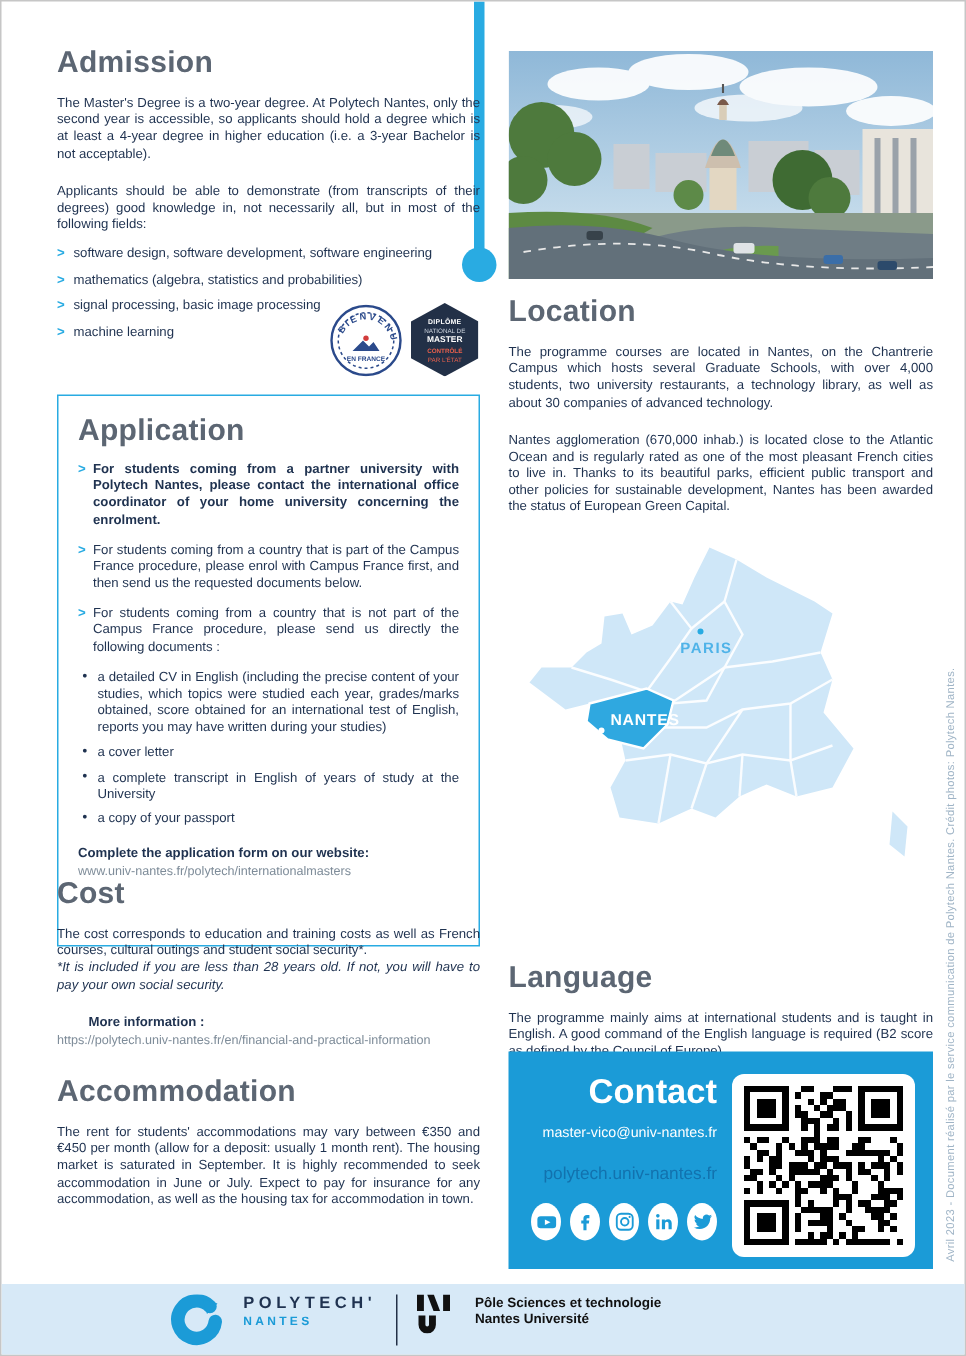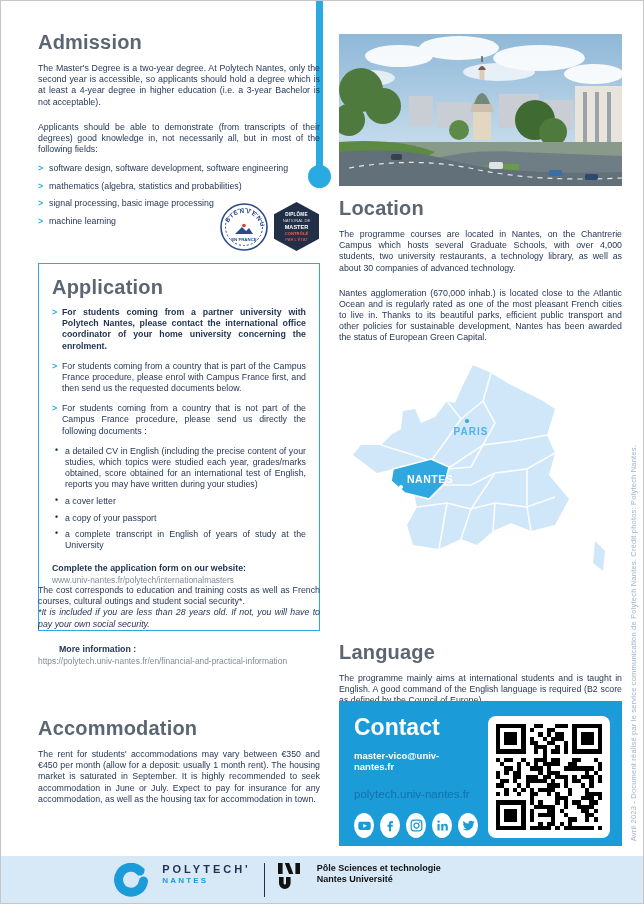--- a/index.html
+++ b/index.html
@@ -25,23 +25,23 @@
   .docs li{position:relative;padding-left:11px;margin:0 0 5.5px 0;font-size:8.8px;line-height:1.27;text-align:justify;}
   .docs li::before{content:"\2022";position:absolute;left:1px;top:-1px;font-weight:700;}
   .label-bold{font-size:8.8px;font-weight:700;margin-top:11px;}
   .url{font-size:8.4px;color:#7e8c99;margin-top:2px;word-break:break-all;}
   .italic-note{font-style:italic;font-weight:400;margin-top:4px;}
   
   .col-right{left:338px;width:283px;}
   .photo-wrap{top:33px;height:152px;overflow:hidden;}
   .contact{top:700px;height:145px;background:#1b9bd7;box-sizing:border-box;padding:13px 12px 10px 15px;
            display:flex;gap:10px;color:#fff;}
-  .contact-left{flex:1;min-width:0;}
+  .contact-left{flex:1;min-width:0;text-align:right;}
   .contact-title{font-size:23px;font-weight:700;color:#fff;margin:0 0 9px 0;}
-  .contact-email{font-size:9.5px;color:#fff;font-weight:bold;}
+  .contact-email{font-size:9.5px;color:#fff;}
   .contact-site{font-size:11.5px;color:#1272ae;font-weight:400;margin-top:16px;}
   .socials{display:flex;gap:6px;margin-top:13px;}
   .soc{width:25px;height:25px;border-radius:50%;background:#fff;display:flex;align-items:center;justify-content:center;}
   .qr-box{width:122px;height:122px;background:#fff;border-radius:8px;box-sizing:border-box;padding:8px;align-self:flex-start;margin-top:2px;}
   
   .footer{left:0;top:855px;width:644px;height:49px;background:#d7e9f7;display:flex;align-items:center;justify-content:center;}
   .footer-inner{display:flex;gap:13px;margin-right:92px;}
   .pt-name{font-size:11px;font-weight:700;color:#1f3250;letter-spacing:3px;}
   .pt-city{font-size:8px;font-weight:700;color:#1b9bd7;letter-spacing:2.2px;margin-top:1px;}
   .footer-divider{width:1px;height:34px;background:#223047;}
@@ -102,28 +102,29 @@
   </div>
 
   <section class="abs col-left app-box">
     <h1 class="h1" style="margin-bottom:8px;">Application</h1>
     <p class="body-txt app-item first">For students coming from a partner university with Polytech Nantes, please contact the international office coordinator of your home university concerning the enrolment.</p>
     <p class="body-txt app-item">For students coming from a country that is part of the Campus France procedure, please enrol with Campus France first, and then send us the requested documents below.</p>
     <p class="body-txt app-item">For students coming from a country that is not part of the Campus France procedure, please send us directly the following documents :</p>
     <ul class="docs">
       <li>a detailed CV in English (including the precise content of your studies, which topics were studied each year, grades/marks obtained, score obtained for an international test of English, reports you may have written during your studies)</li>
       <li>a cover letter</li>
+      <li>a complete transcript in English of years of study at the University</li>
       <li>a copy of your passport</li>
-      <li>a complete transcript in English of years of study at the University</li>
     </ul>
     <div class="label-bold">Complete the application form on our website:</div>
     <div class="url">www.univ-nantes.fr/polytech/internationalmasters</div>
   </section>
 
   <section class="abs col-left" style="top:584px;">
+    <h1 class="h1">Cost</h1>
     <p class="body-txt" style="margin:0;">The cost corresponds to education and training costs as well as French courses, cultural outings and student social security*.</p>
     <p class="body-txt italic-note" style="margin:0;">*It is included if you are less than 28 years old. If not, you will have to pay your own social security.</p>
     <div class="label-bold" style="margin-top:14px;padding-left:21px;">More information :</div>
     <div class="url">https://polytech.univ-nantes.fr/en/financial-and-practical-information</div>
   </section>
 
   <section class="abs col-left" style="top:716px;">
     <h1 class="h1">Accommodation</h1>
     <p class="body-txt" style="margin:0;">The rent for students' accommodations may vary between €350 and €450 per month (allow for a deposit: usually 1 month rent). The housing market is saturated in September. It is highly recommended to seek accommodation in June or July. Expect to pay for insurance for any accommodation, as well as the housing tax for accommodation in town.</p>
   </section>

